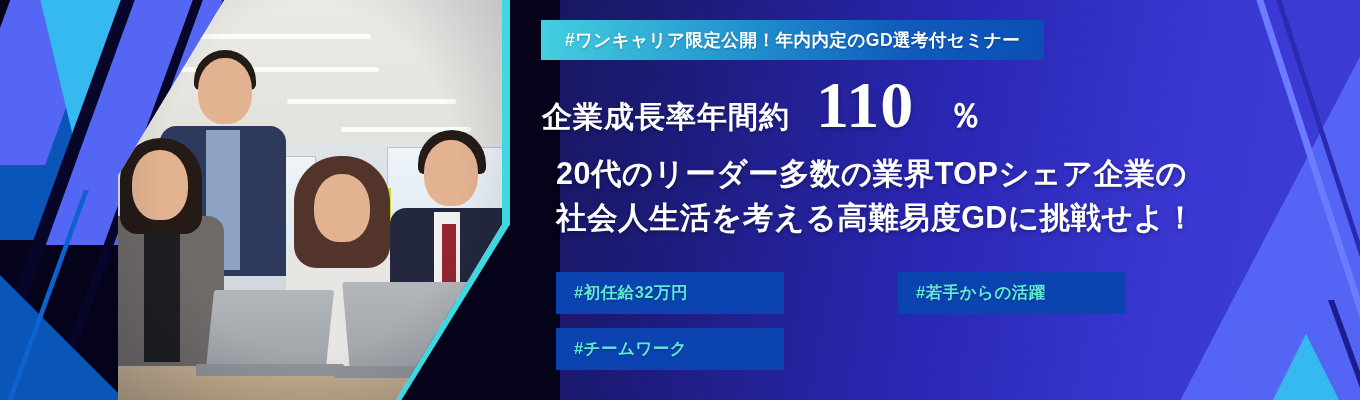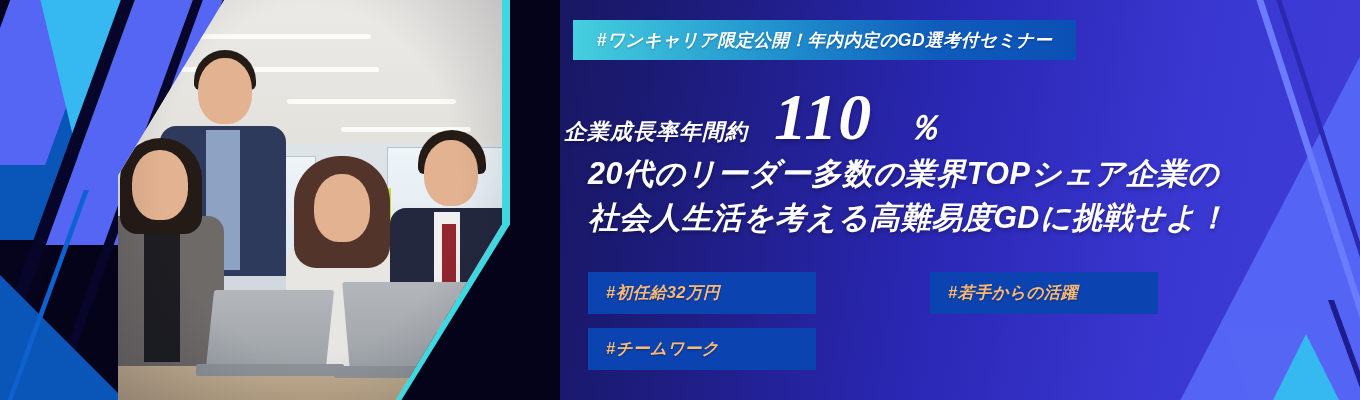--- a/index.html
+++ b/index.html
@@ -208,22 +208,22 @@
 
   
   .photo-vig {
     position: absolute; inset: 0;
     background: radial-gradient(ellipse at 50% 45%, rgba(0,0,0,0) 55%, rgba(10,8,30,0.22) 100%);
   }
 
   
   .content {
     position: absolute;
-    left: 560px; top: 0;
-    width: 788px; height: 400px; font-style: italic;
+    left: 528px; top: 0;
+    width: 788px; height: 400px;
   }
 
   .tag {
     position: absolute;
     left: 13px; top: 20px;
     width: 503px; height: 40px;
     background: linear-gradient(90deg, #45cfdf 0%, #1f8fcd 42%, #0f5cbc 72%, #0b4fb5 100%);
     display: flex;
     align-items: center;
     justify-content: center;
@@ -239,37 +239,36 @@
 
   .headline {
     position: absolute;
     left: 0px; top: 72px;
     width: 800px; height: 70px;
     display: flex;
     align-items: baseline;
   }
   .headline .hl-jp {
     color: #ffffff;
-    font-size: 22px;
+    font-size: 30px;
     font-weight: bold;
     letter-spacing: 1px;
     text-shadow: 0 2px 3px rgba(0,0,0,0.3);
-    margin-left: 4px;
+    margin-left: 14px;
     white-space: nowrap;
   }
   .headline .hl-num {
     font-family: "Liberation Serif", "DejaVu Serif", serif;
     color: #ffffff;
     font-size: 66px;
     font-weight: bold;
     line-height: 1;
     margin-left: 26px;
     letter-spacing: 1px;
     text-shadow: 0 2px 4px rgba(0,0,0,0.3);
-    margin-top: 12px;
   }
   .headline .hl-pct {
     font-family: "Liberation Serif", "DejaVu Serif", serif;
     color: #ffffff;
     font-size: 34px;
     font-weight: bold;
     margin-left: 34px;
     text-shadow: 0 2px 3px rgba(0,0,0,0.3);
   }
 
@@ -297,21 +296,21 @@
     grid-template-rows: 42px 14px 42px;
   }
   .chip {
     background: #0b43b0;
     display: flex;
     align-items: center;
     padding-left: 18px;
     box-sizing: border-box;
   }
   .chip span {
-    color: #fdba74;
+    color: #5eead4;
     font-size: 16.5px;
     font-weight: bold;
     letter-spacing: 0.5px;
     white-space: nowrap;
     text-shadow: 0 1px 2px rgba(0,0,0,0.3);
   }
   .chip-a { grid-column: 1; grid-row: 1; }
   .chip-b { grid-column: 3; grid-row: 1; }
   .chip-c { grid-column: 1; grid-row: 3; }
   .chip-d { grid-column: 3; grid-row: 3; }

